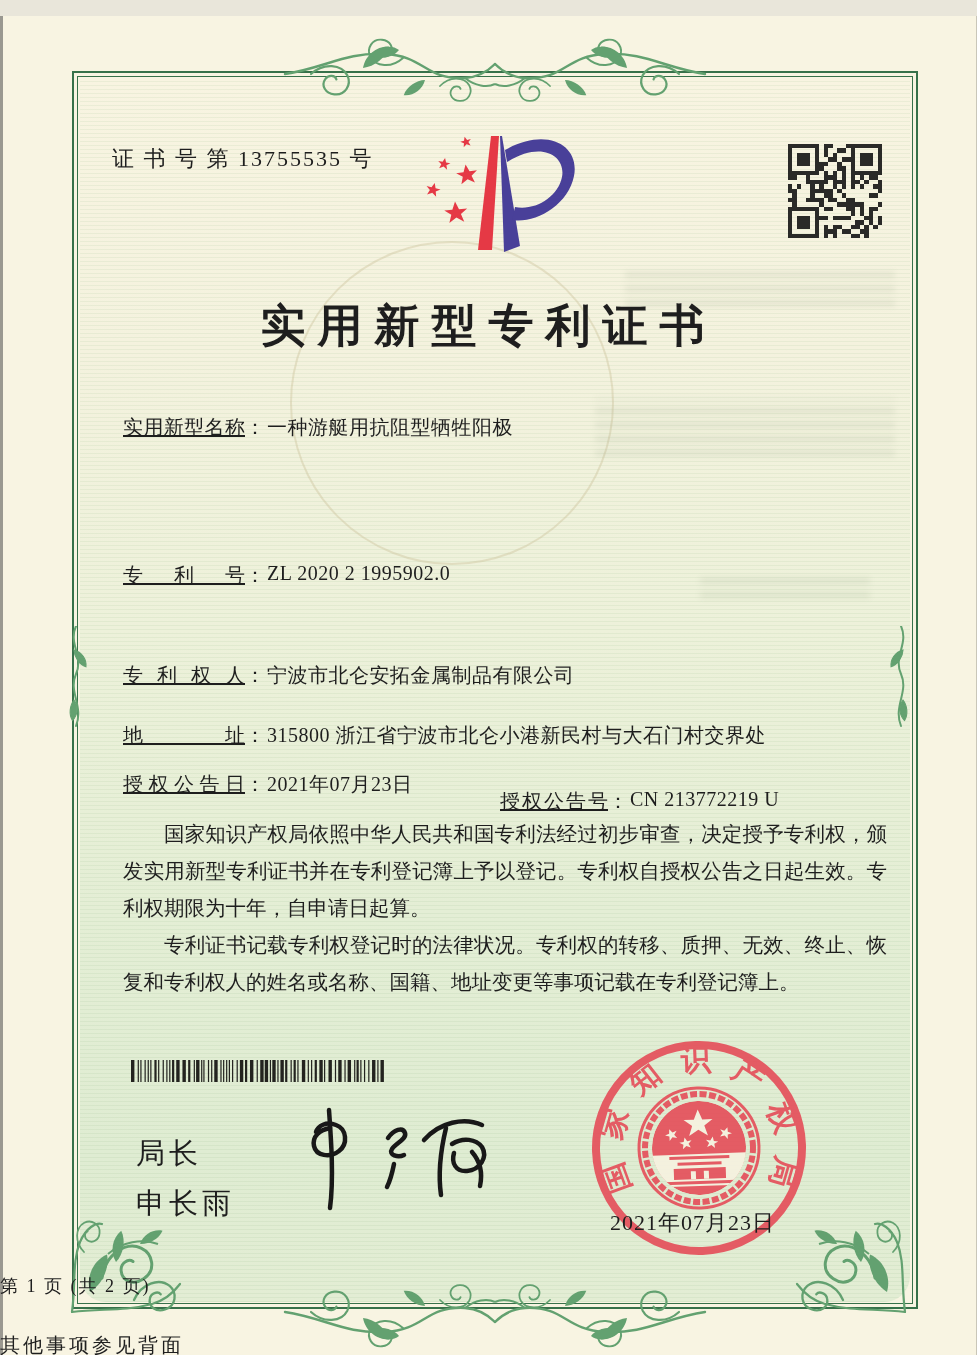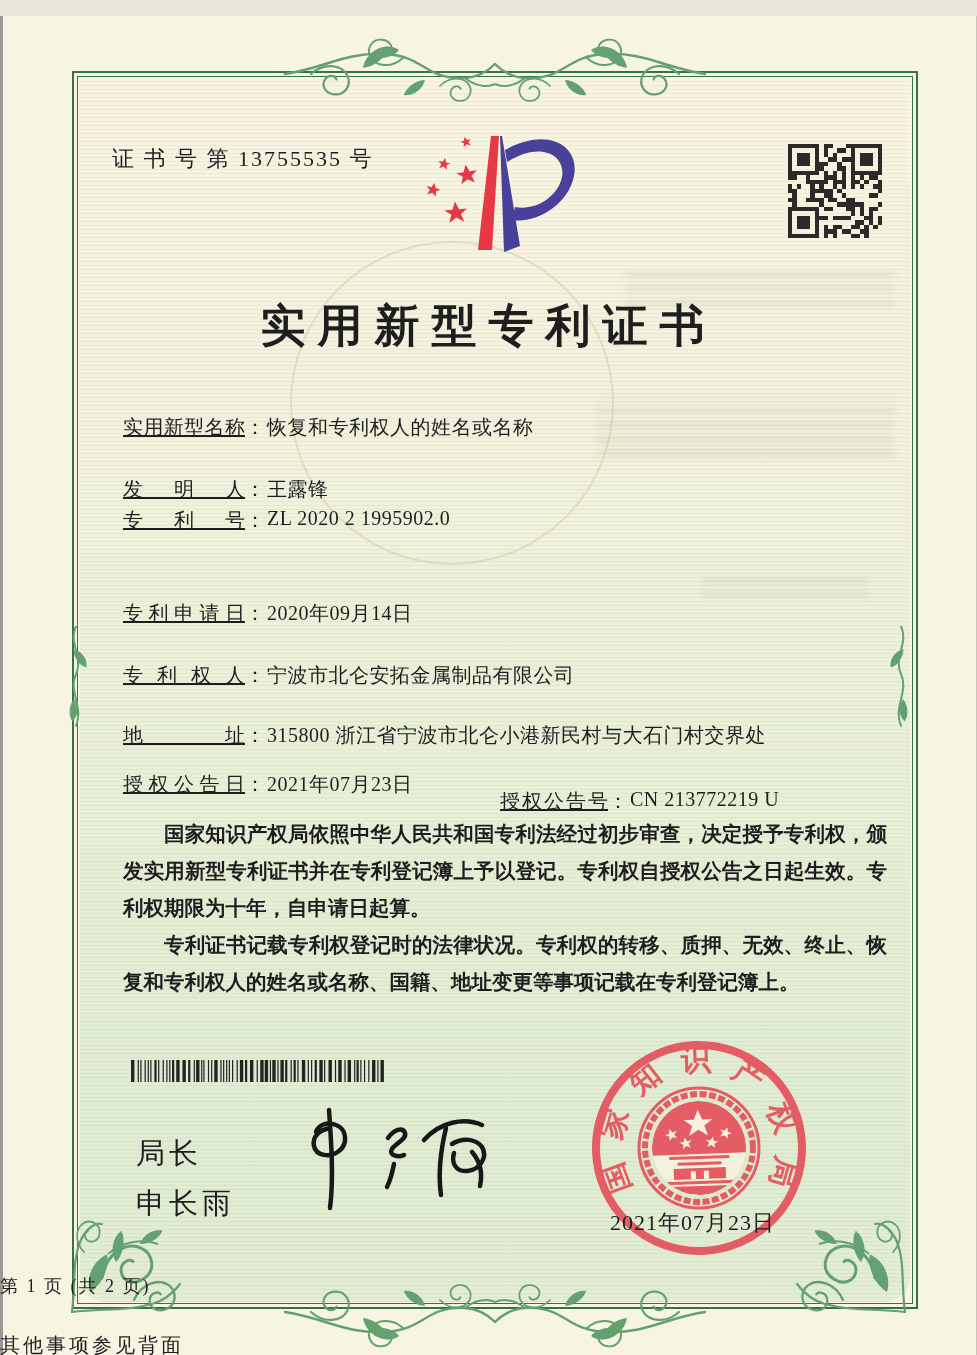--- a/index.html
+++ b/index.html
@@ -35,21 +35,21 @@
   
   .row{position:absolute;left:123px;width:770px;font-size:20px;white-space:nowrap;}
   .lab{display:inline-block;width:122px;text-align:justify;text-align-last:justify;vertical-align:top;text-decoration:underline;}
   .colon{display:inline-block;width:22px;vertical-align:top;}
   .val{display:inline-block;vertical-align:top;letter-spacing:.5px;}
   .pair2{position:absolute;left:377px;top:17px;}
   .pair2 .lab{width:108px;}
   
   .body-text{position:absolute;left:123px;top:800px;width:764px;font-size:20.5px;
              line-height:37px;text-align:justify;}
-  .body-text p{margin:0;text-indent:2em;font-weight:bold;}
+  .body-text p{margin:0;text-indent:2em;}
   
   .barcode{position:absolute;left:131px;top:1044px;}
   .director{position:absolute;left:136px;top:1112px;font-size:29px;line-height:50px;
             font-family:"Liberation Sans","DejaVu Sans",sans-serif;letter-spacing:4px;}
   .signature{position:absolute;left:272px;top:1082px;}
   .seal{position:absolute;left:588px;top:1021px;opacity:.92;}
   .seal-date{position:absolute;left:610px;top:1192px;font-size:22px;letter-spacing:1px;z-index:5;}
   .page-indicator{position:absolute;left:0;width:977px;top:1258px;text-align:left;font-size:18px;letter-spacing:2px;}
   .back-note{position:absolute;left:0;width:977px;top:1316px;text-align:left;font-size:20px;letter-spacing:3px;}
   svg{display:block;}
@@ -375,30 +375,24 @@
       <rect x="8" y="20" width="1" height="1" fill="#2a2a28"></rect>
       <rect x="10" y="20" width="1" height="1" fill="#2a2a28"></rect>
       <rect x="14" y="20" width="1" height="1" fill="#2a2a28"></rect>
       <rect x="15" y="20" width="1" height="1" fill="#2a2a28"></rect>
       <rect x="17" y="20" width="1" height="1" fill="#2a2a28"></rect>
     </svg>
 
   <div class="title">实用新型专利证书</div>
 
   <div class="row" style="top:398px">
-    <span class="lab">实用新型名称</span><span class="colon">：</span><span class="val">恢复和专利权人的姓名或名称</span>
-  </div>
-  <div class="row" style="top:460px">
-    <span class="lab">发明人</span><span class="colon">：</span><span class="val">王露锋</span>
-  </div>
-  <div class="row" style="top:491px">
+    <span class="lab">实用新型名称</span><span class="colon">：</span><span class="val">一种游艇用抗阻型牺牲阳极</span>
+  </div>
+  <div class="row" style="top:546px">
     <span class="lab">专利号</span><span class="colon">：</span><span class="val">ZL 2020 2 1995902.0</span>
-  </div>
-  <div class="row" style="top:584px">
-    <span class="lab">专利申请日</span><span class="colon">：</span><span class="val">2020年09月14日</span>
   </div>
   <div class="row" style="top:646px">
     <span class="lab">专利权人</span><span class="colon">：</span><span class="val">宁波市北仑安拓金属制品有限公司</span>
   </div>
   <div class="row" style="top:706px">
     <span class="lab">地址</span><span class="colon">：</span><span class="val">315800 浙江省宁波市北仑小港新民村与大石门村交界处</span>
   </div>
   <div class="row" style="top:755px">
     <span class="lab">授权公告日</span><span class="colon">：</span><span class="val">2021年07月23日</span>
     <span class="pair2">

